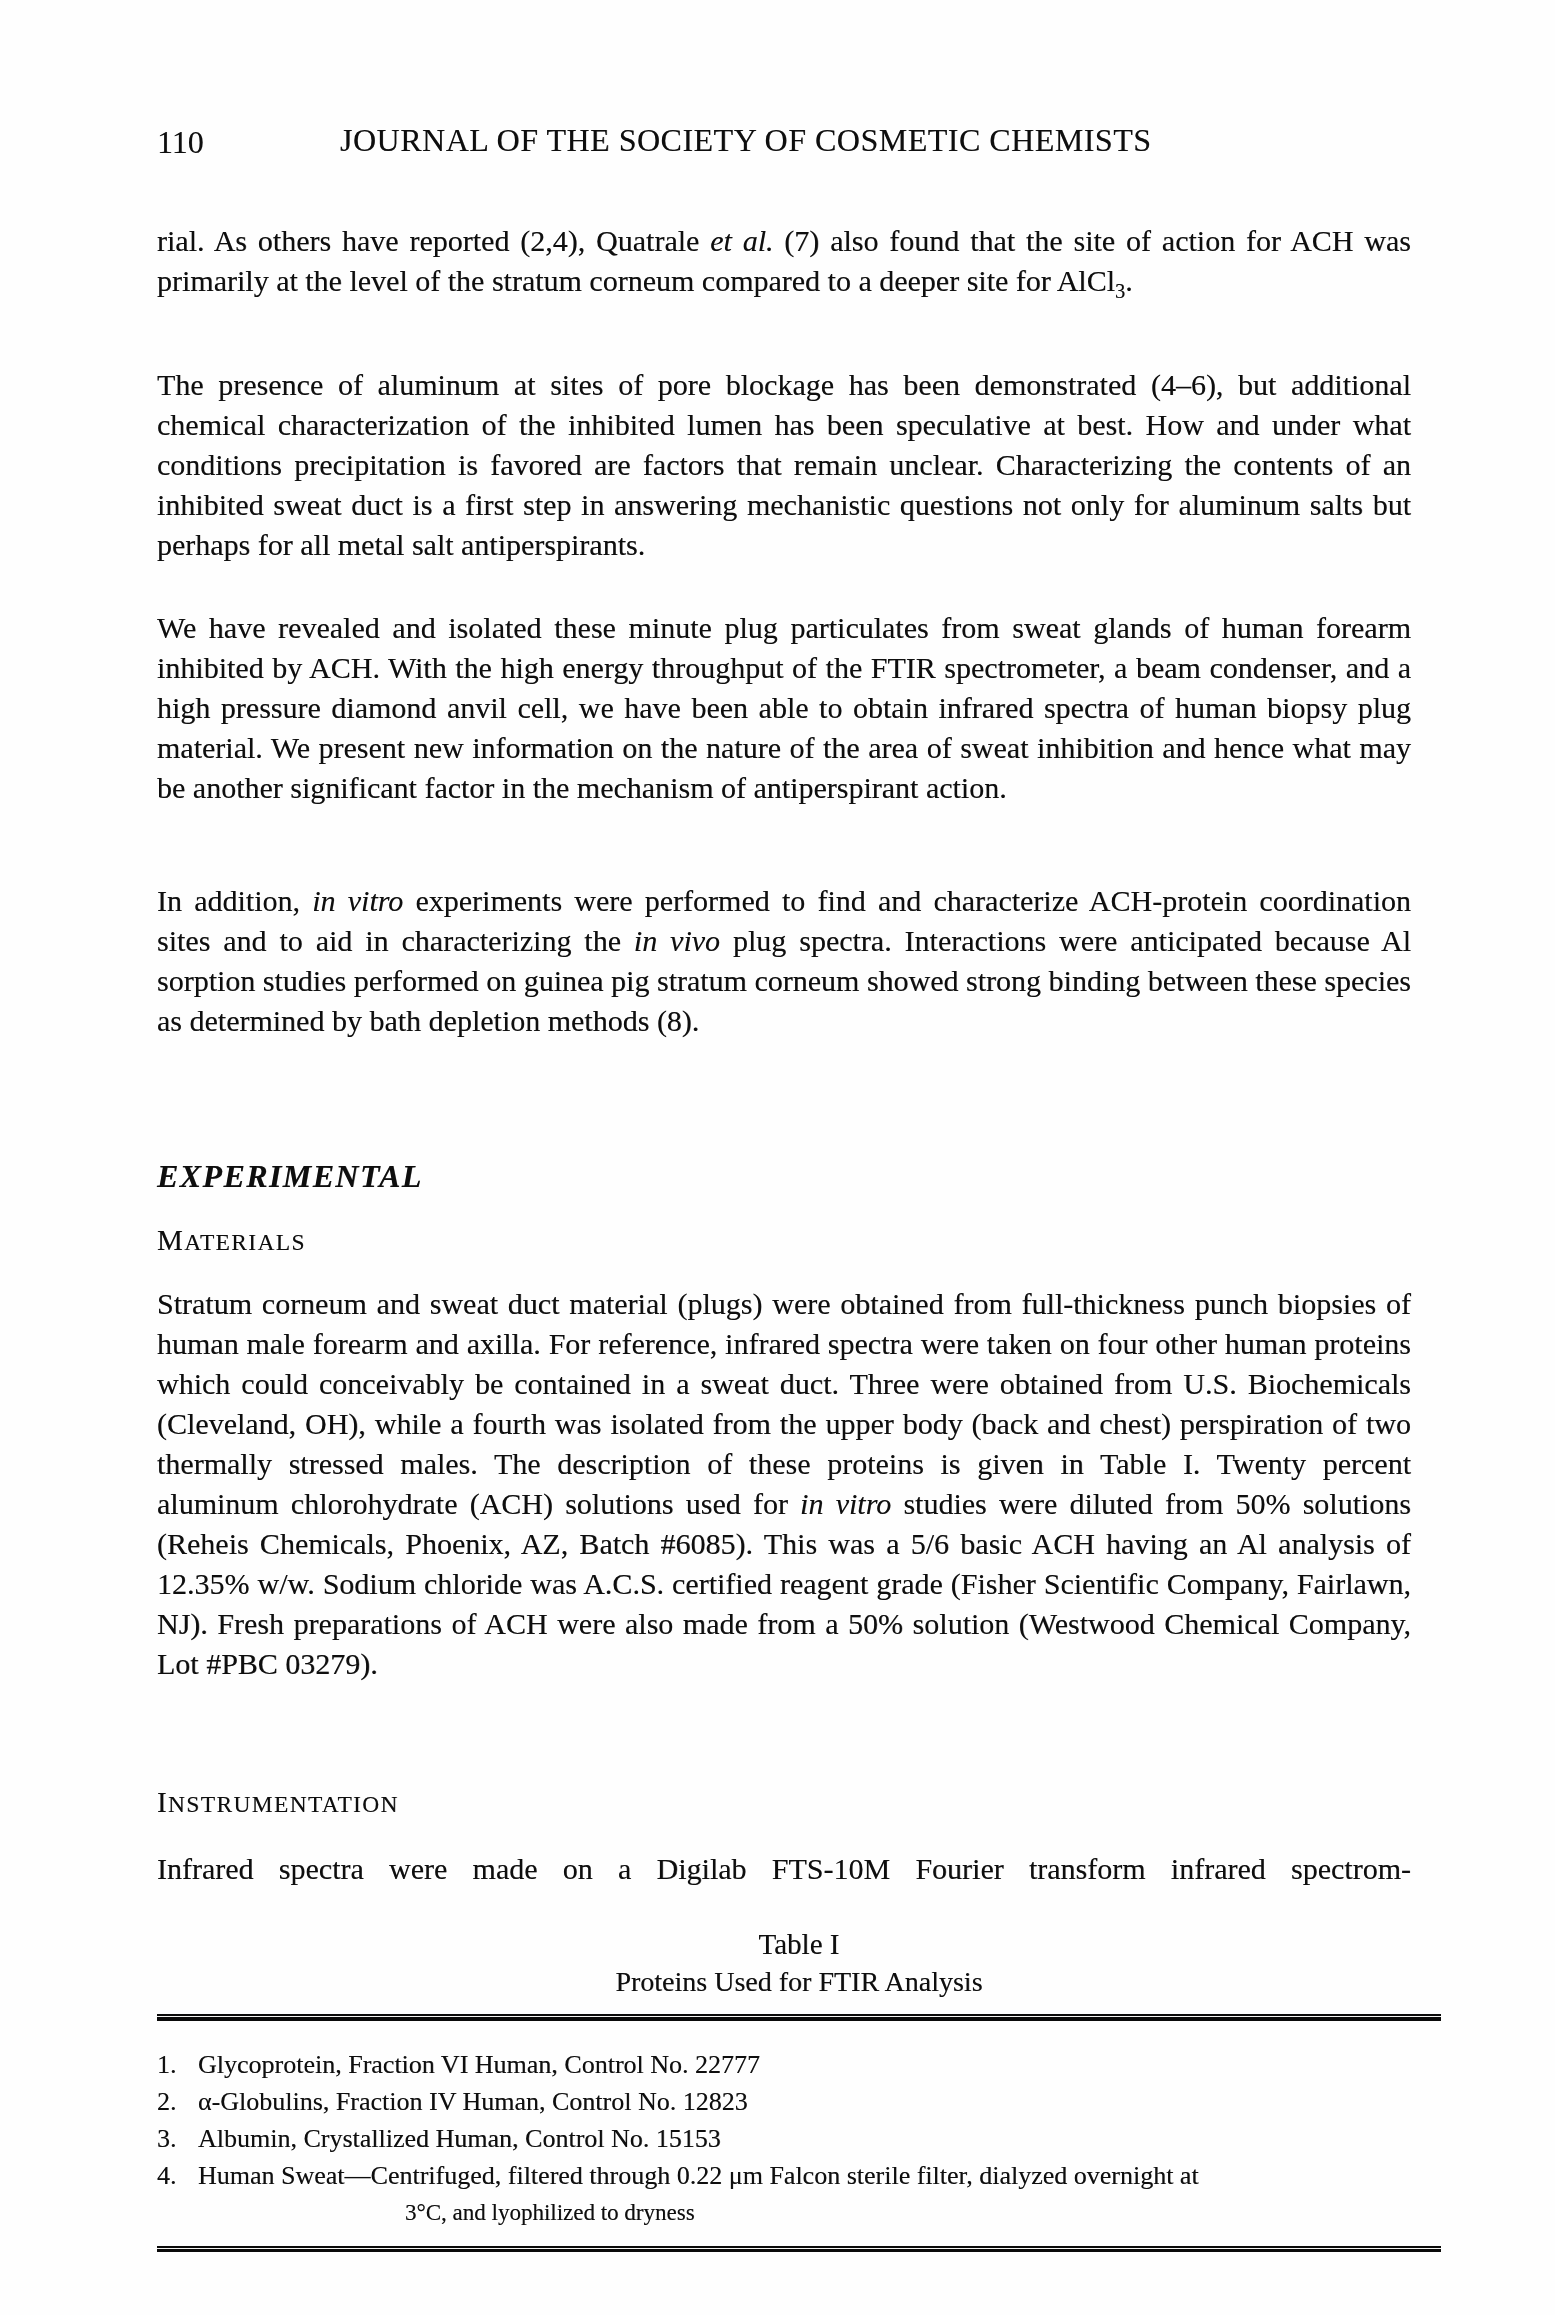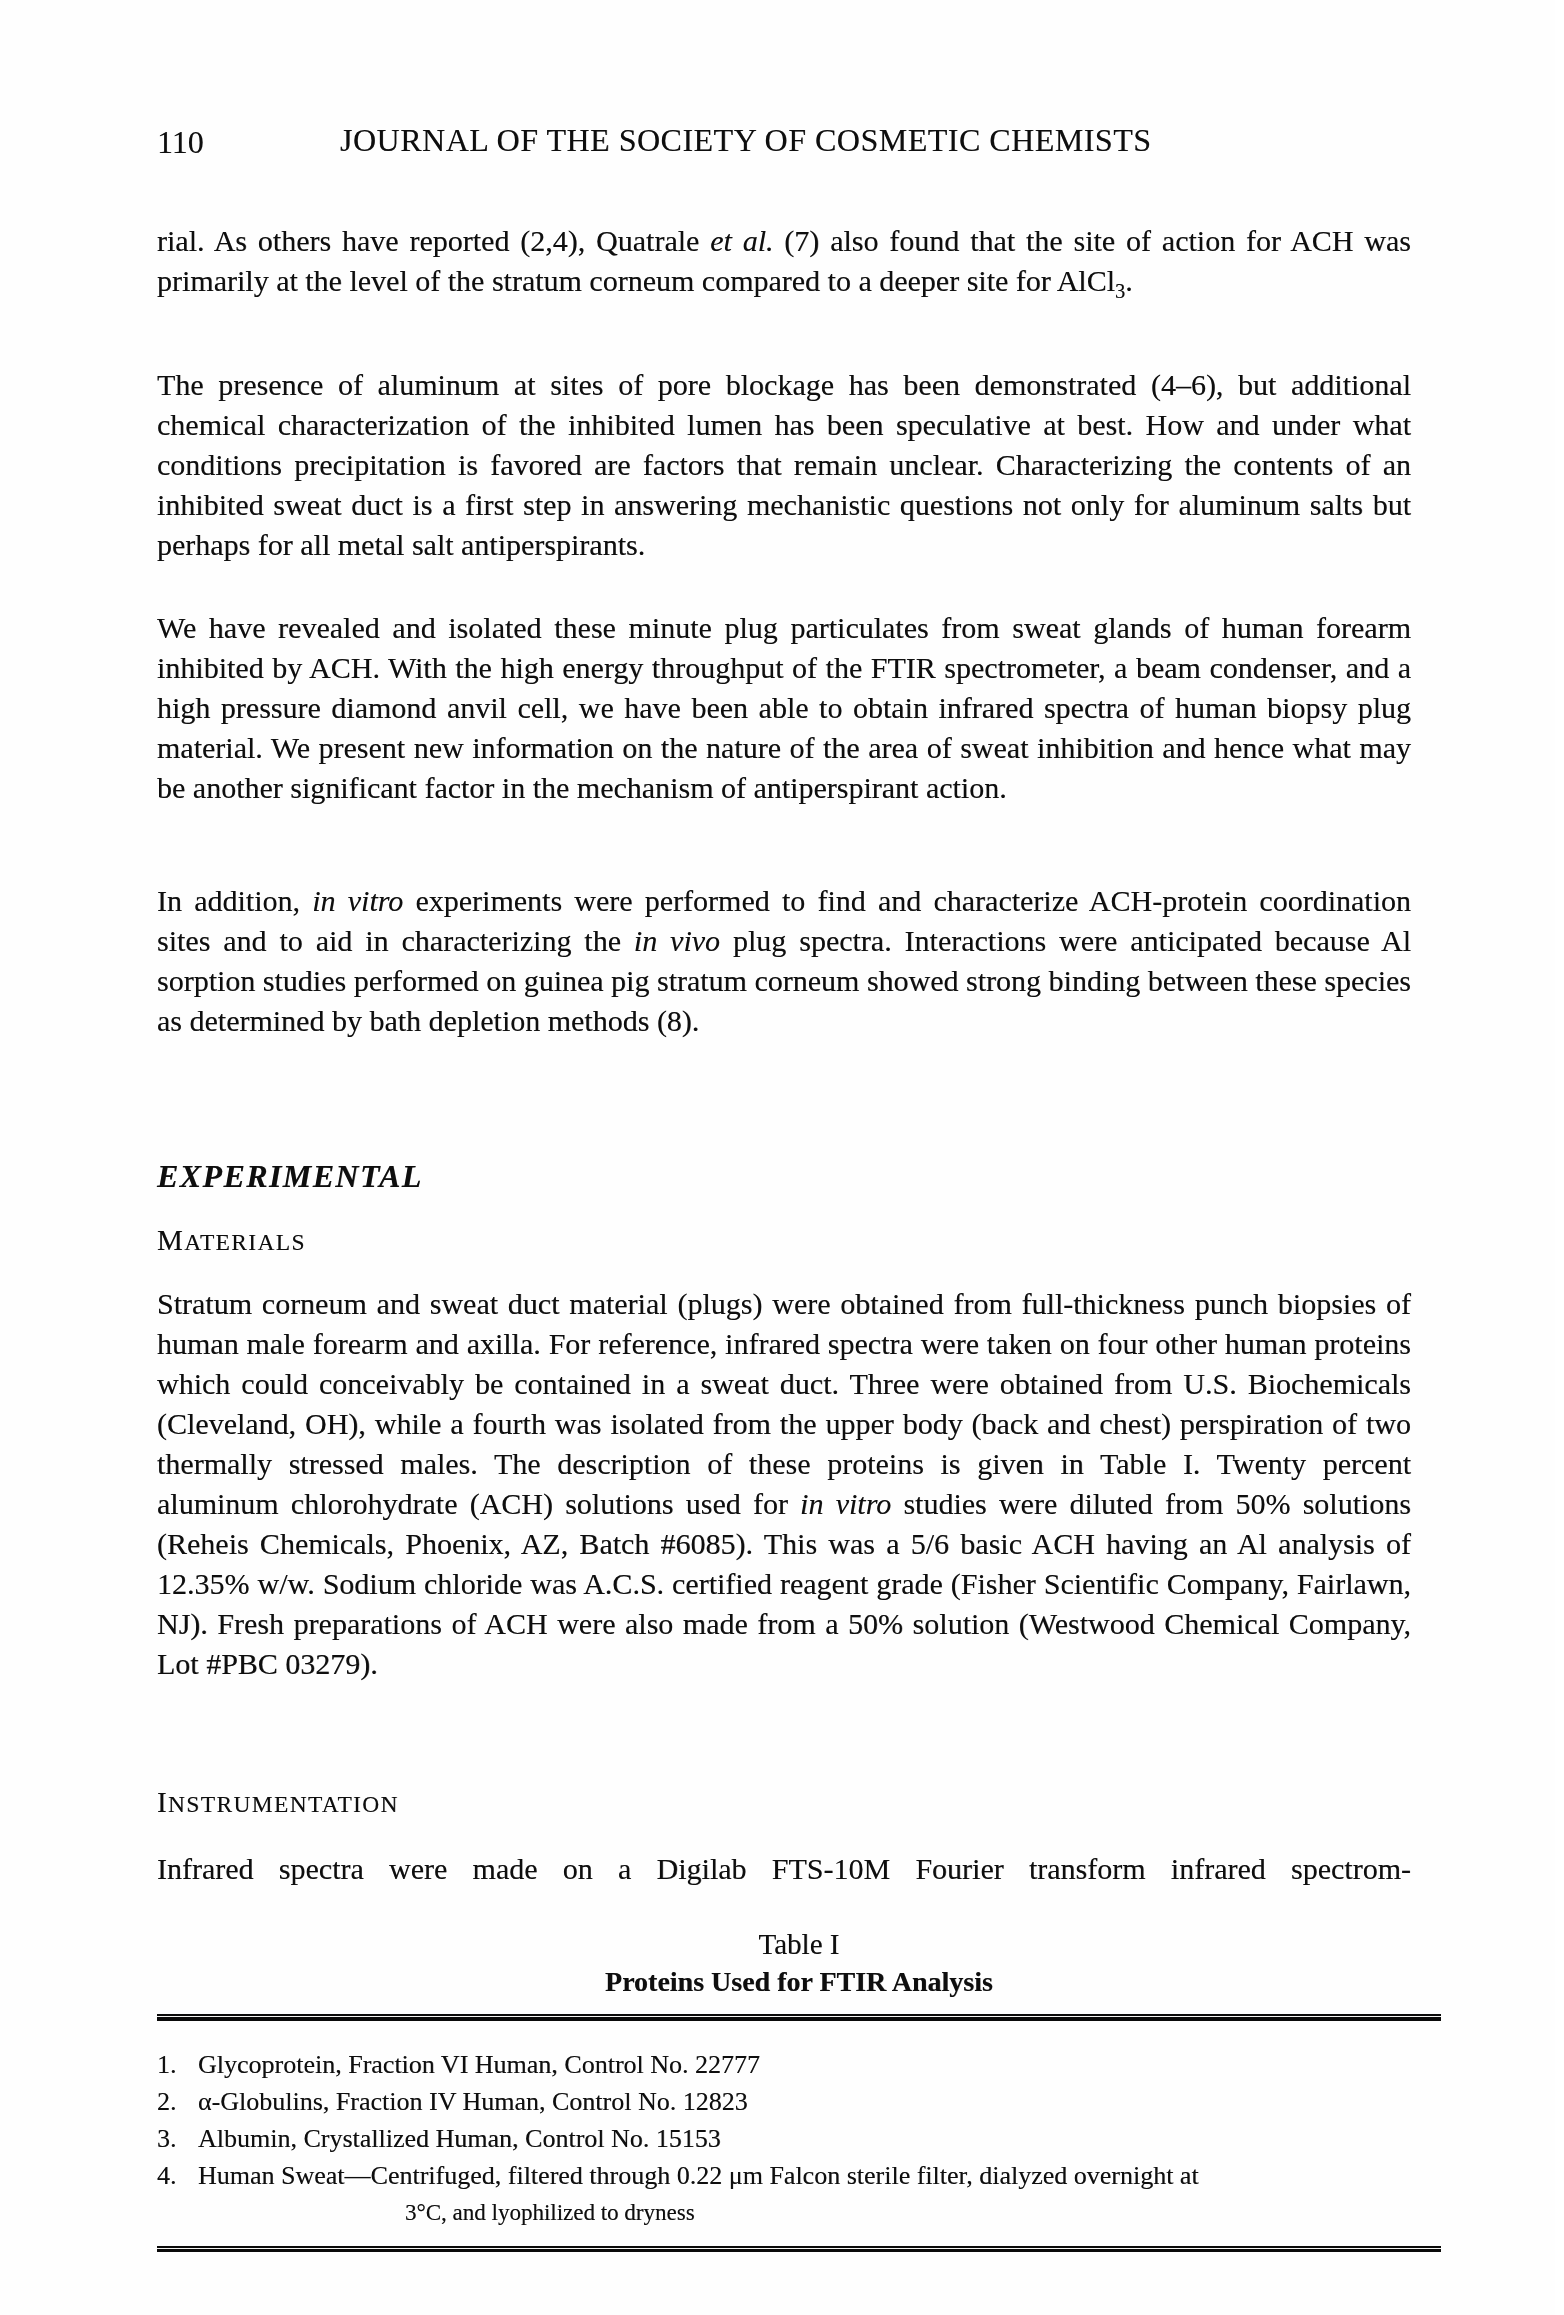--- a/index.html
+++ b/index.html
@@ -82,21 +82,20 @@
   .tbl-title {
     text-align: center;
     font-size: 29px;
     line-height: 37px;
     margin-top: 15px;
   }
   .tbl-sub {
     text-align: center;
     font-size: 28px;
     line-height: 37px;
-    font-weight: bold;
   }
   .rule {
     height: 6.6px;
     background: linear-gradient(to bottom, #0a0a0a 0px, #0a0a0a 2.3px, #f5f5f3 2.3px, #f5f5f3 3.3px, #0a0a0a 3.3px, #0a0a0a 6.6px);
   }
   .rule-top { margin-top: 14px; }
   .rule-bottom { margin-top: 15px; }
   .tbl-list { margin-top: 25px; }
   .tbl-item {
     font-size: 26px;

